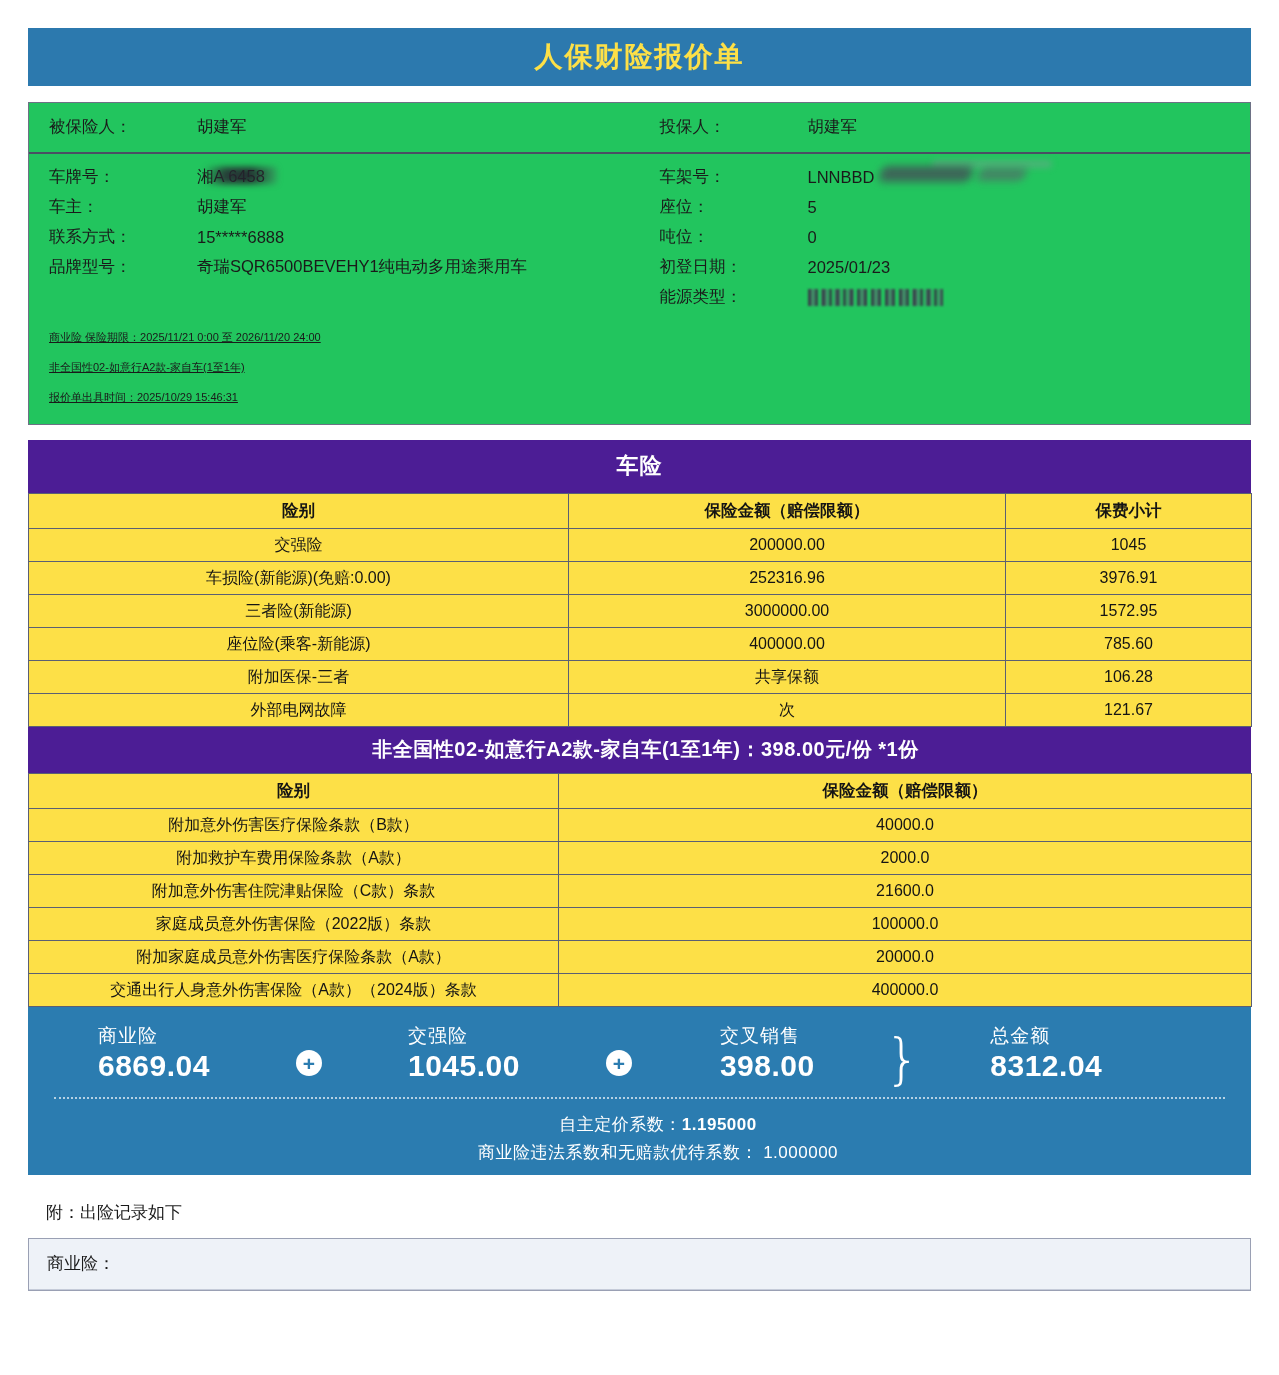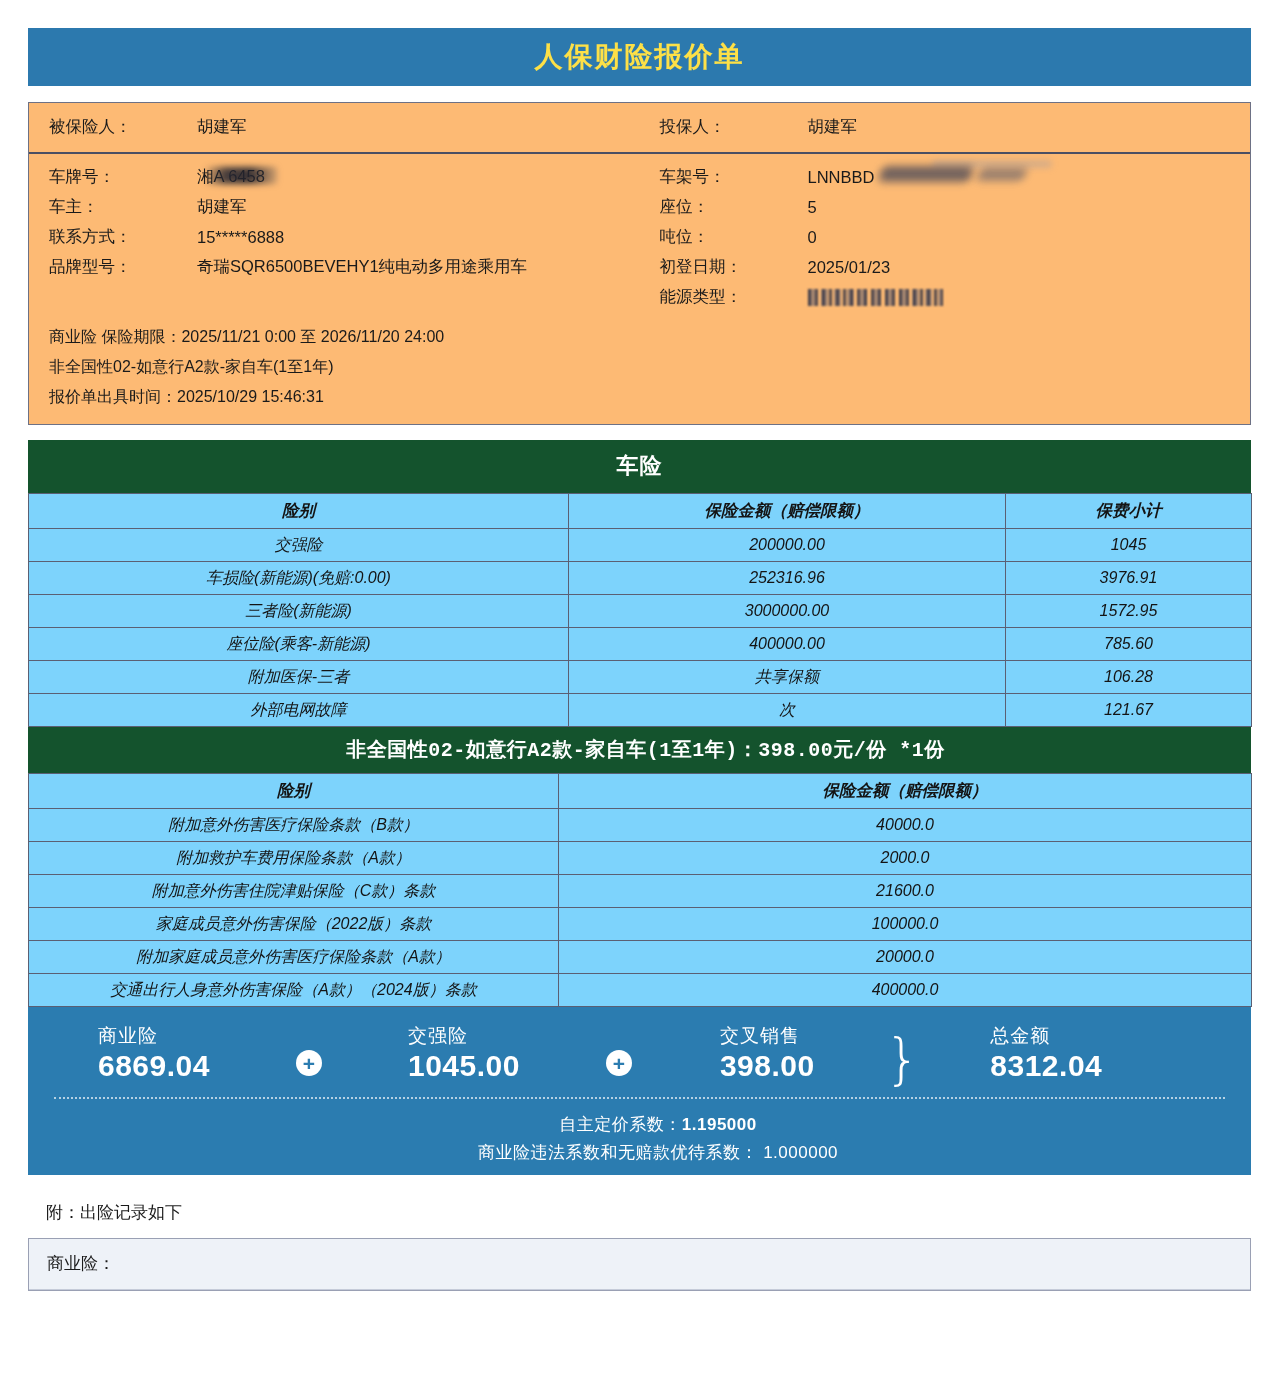--- a/index.html
+++ b/index.html
@@ -33,21 +33,21 @@
     justify-content: center;
     font-size: 28px;
     font-weight: bold;
     letter-spacing: 2px;
   }
 
   
   .info-card {
     margin-top: 16px;
     border: 1px solid #6d7185;
-    background: #fdba74;
+    background: #22c55e;
     box-sizing: border-box;
   }
   .info-top {
     display: flex;
     border-bottom: 2px solid #4a4f63;
     padding: 9px 0 10px 0;
   }
   .info-grid {
     display: flex;
     padding: 8px 0 4px 0;
@@ -120,51 +120,50 @@
       repeating-linear-gradient(90deg,
         rgba(90,90,110,.55) 0px, rgba(90,90,110,.55) 7px,
         rgba(255,255,255,0) 7px, rgba(255,255,255,0) 13px);
     filter: blur(1.2px);
   }
 
   .info-periods {
     padding: 6px 0 12px 20px;
   }
   .period-line {
-    font-size: 16px;
+    font-size: 11px;
     line-height: 30px;
     white-space: nowrap;
+    text-decoration: underline;
   }
 
   
   .section-banner {
     margin-top: 15px;
-    background: #14532d;
+    background: #4c1d95;
     color: #ffffff;
     text-align: center;
     font-size: 22px;
     font-weight: bold;
     padding: 11px 0 12px 0;
     letter-spacing: 1px;
-    font-family: Liberation Mono, monospace;
   }
   .section-banner.sub {
     margin-top: 0;
     font-size: 20px;
     padding: 9px 0 10px 12px;
     letter-spacing: 0.5px;
   }
 
   
   table.grid {
     width: 100%;
     border-collapse: collapse;
-    background: #7dd3fc;
+    background: #fde047;
     table-layout: fixed;
-    font-style: italic;
   }
   table.grid th, table.grid td {
     border: 1px solid #5b5f73;
     text-align: center;
     font-size: 16px;
     padding: 4px 4px;
     height: 24px;
     color: #141414;
   }
   table.grid th {

